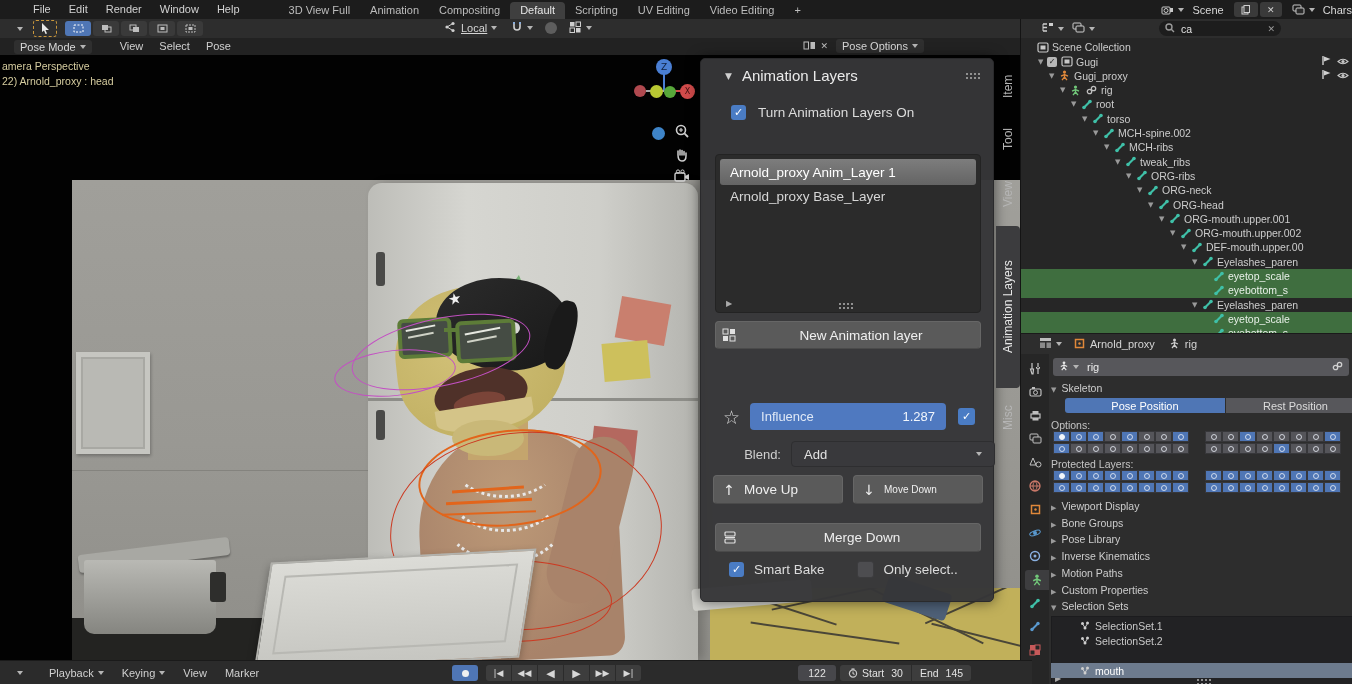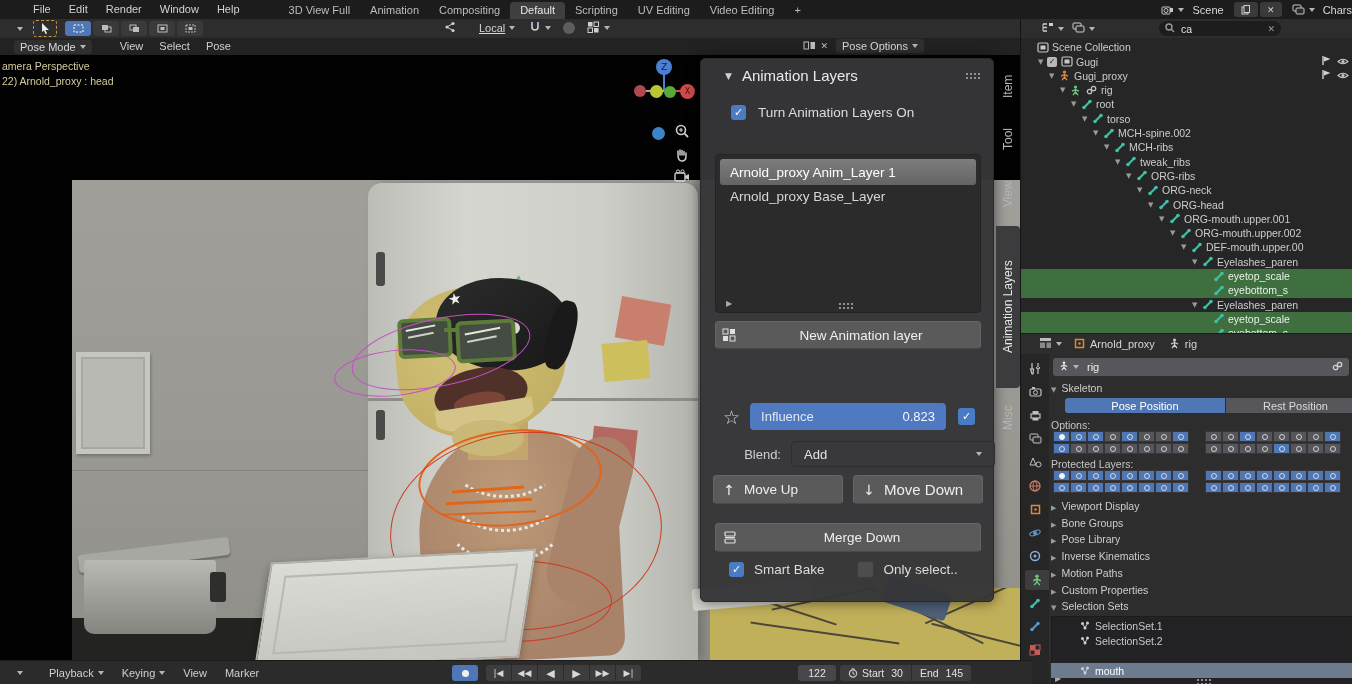--- a/index.html
+++ b/index.html
@@ -153,21 +153,21 @@
         </svg>
       </span>
 
     <div class="row" style="position:absolute;left:432px;top:2px;">
       <span><svg width="12" height="12" viewBox="0 0 12 12">
             <circle cx="3" cy="6" r="1.6" fill="#cfcfcf"></circle>
             <circle cx="9" cy="2.5" r="1.6" fill="#cfcfcf"></circle>
             <circle cx="9" cy="9.5" r="1.6" fill="#cfcfcf"></circle>
             <path d="M4 5.4 L8 3 M4 6.6 L8 9" stroke="#cfcfcf"></path>
           </svg></span>
-      <span style="margin-left:23px;color:#d5d5d5;text-decoration:underline;">Local</span>
+      <span style="margin-left:5px;color:#d5d5d5;text-decoration:underline;">Local</span>
       <span class="chev"></span>
       <span style="margin-left:14px;"><svg width="12" height="12" viewBox="0 0 12 12">
             <path d="M3 1 V6 a3 3 0 0 0 6 0 V1" fill="none" stroke="#cfcfcf" stroke-width="1.6"></path>
             <path d="M3 1 V3 M9 1 V3" stroke="#8ab0e0" stroke-width="1.8"></path>
           </svg></span>
       <span class="chev"></span>
       <span style="margin-left:12px;width:12px;height:12px;border-radius:50%;background:#7a7a7a;display:inline-block;opacity:.65;"></span>
       <span style="margin-left:12px;"><svg width="13" height="12" viewBox="0 0 13 12">
             <rect x="1" y="1" width="4.5" height="4.5" fill="#cfcfcf"></rect>
             <rect x="7" y="1" width="4.5" height="4.5" fill="none" stroke="#cfcfcf"></rect>
@@ -646,40 +646,40 @@
             <rect x="8" y="8" width="5" height="5" fill="none" stroke="#e0e0e0"></rect>
           </svg>
       </span>
       <span class="lbl">New Animation layer</span>
     </div>
 
     <div class="row" style="position:absolute;left:10px;top:344px;width:272px;">
       <span class="glyph" style="font-size:19px;color:#d8d8d8;">☆</span>
       <div class="row" style="margin-left:10px;width:196px;height:27px;background:#4f79c0;border-radius:4px;padding:0 11px;box-sizing:border-box;">
         <span style="color:#dfe8f6;font-size:13px;">Influence</span>
-        <span style="margin-left:auto;color:#f2f6fc;font-size:13px;">0.823</span>
+        <span style="margin-left:auto;color:#f2f6fc;font-size:13px;">1.287</span>
       </div>
       <span class="cb glyph" style="margin-left:12px;width:17px;height:17px;">✓</span>
     </div>
 
     <div class="row" style="position:absolute;left:10px;top:382px;width:272px;">
       <span style="width:58px;text-align:right;color:#cfcfcf;font-size:13px;">Blend:</span>
       <div class="row" style="margin-left:10px;flex:1;height:26px;background:#39393c;border:1px solid #2e2e30;border-radius:4px;padding:0 12px;box-sizing:border-box;">
         <span style="color:#e2e2e2;font-size:13px;">Add</span>
         <span class="chev" style="margin-left:auto;"></span>
       </div>
     </div>
 
     <div class="pbtn glyph" style="left:12px;top:416px;width:128px;height:27px;font-size:13px;">
       <span style="width:30px;text-align:center;font-size:14px;">↑</span>
       <span style="font-family:'Liberation Sans',sans-serif;font-size:13.5px;">Move Up</span>
     </div>
     <div class="pbtn glyph" style="left:152px;top:416px;width:128px;height:27px;font-size:13px;">
       <span style="width:30px;text-align:center;font-size:14px;">↓</span>
-      <span style="font-family:'Liberation Sans',sans-serif;font-size:15px;">Move Down</span>
+      <span style="font-family:'Liberation Sans',sans-serif;font-size:10px;">Move Down</span>
     </div>
 
     <div class="pbtn" style="left:14px;top:464px;width:264px;height:27px;">
       <span style="width:28px;display:flex;justify-content:center;">
         <svg width="14" height="13" viewBox="0 0 14 13">
             <rect x="2" y="1" width="10" height="4" rx="1" fill="none" stroke="#e0e0e0" stroke-width="1.2"></rect>
             <rect x="2" y="8" width="10" height="4" rx="1" fill="none" stroke="#e0e0e0" stroke-width="1.2"></rect>
             <path d="M2 6.5 H12" stroke="#e0e0e0"></path>
           </svg>
       </span>

